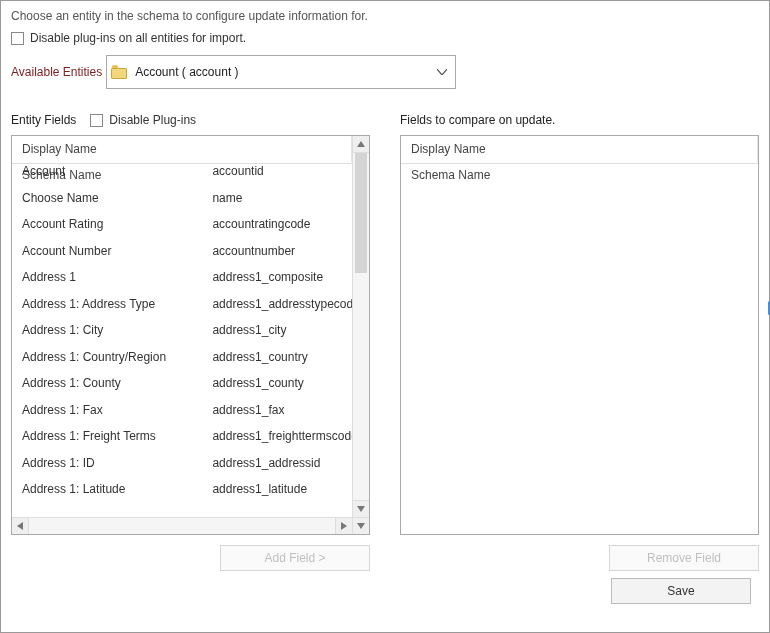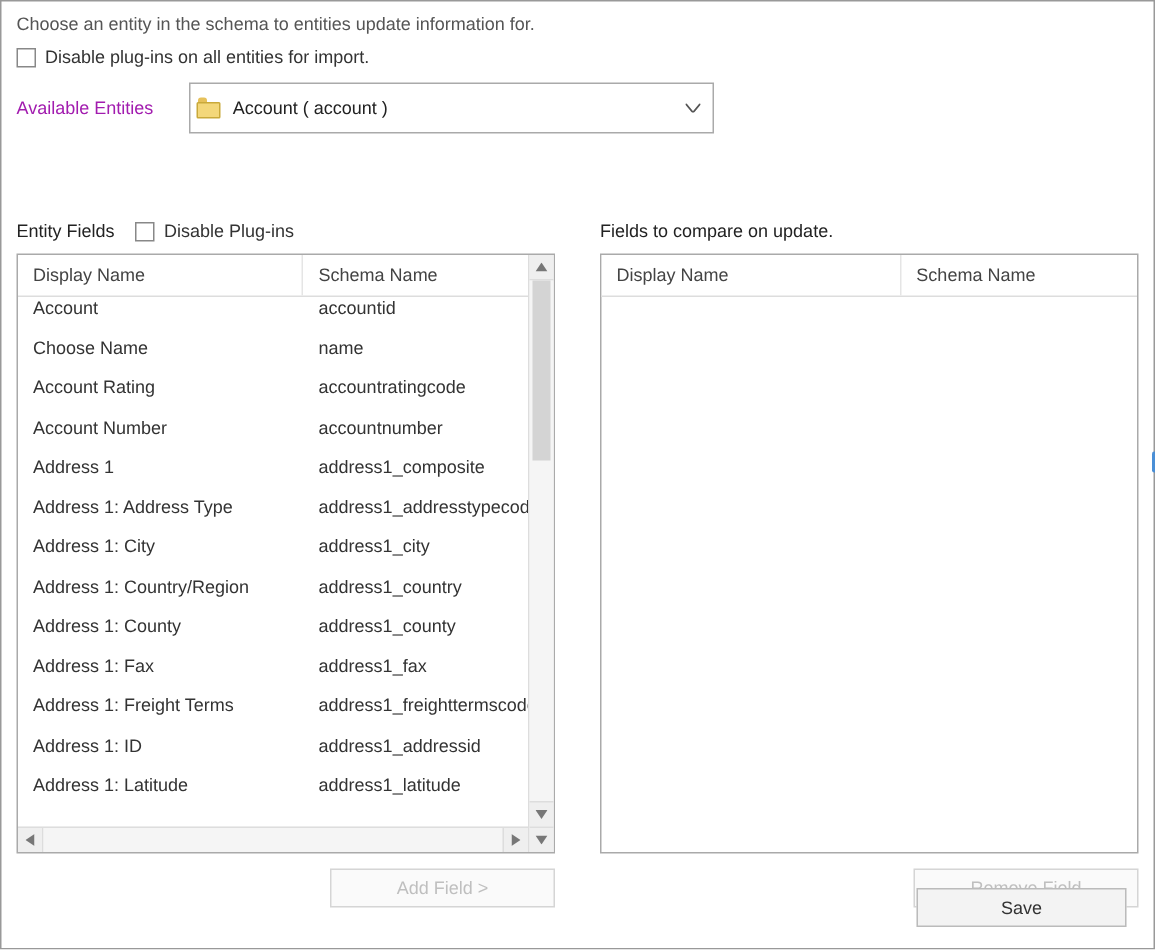--- a/index.html
+++ b/index.html
@@ -34,21 +34,21 @@
     margin-right: 6px;
     flex-shrink: 0;
     display: inline-block;
   }
   .label { color: #333; }
   .available-row {
     display: flex;
     align-items: center;
     margin-bottom: 22px;
   }
-  .available-label { margin-right: 24px; color: #a21caf; }
+  .available-label { margin-right: 4px; color: #7f1d1d; }
   .combo {
     flex: 0 0 350px;
     height: 24px;
     border: 1px solid #aaa;
     display: flex;
     align-items: center;
     padding: 16px 4px;
     position: relative;
     background: #fff;
   }
@@ -71,38 +71,38 @@
   .columns {
     display: flex;
     gap: 30px;
   }
   .col { flex: 1 1 0; display: flex; flex-direction: column; }
   .col-header {
     display: flex;
     align-items: center;
     margin-bottom: 6px;
     height: 18px;
-    margin-top: 34px;
   }
   .col-header .label-strong { color: #222; margin-right: 14px; }
   .listbox-wrap {
     display: flex;
     border: 1px solid #aaa;
     height: 400px;
   }
   .list-inner {
     flex: 1;
     overflow: hidden;
     position: relative;
   }
   .list-header {
     display: flex;
     height: 28px;
     border-bottom: 1px solid #ddd;
     background: #fff;
+    flex-direction: column;
   }
   .list-header .hcell {
     padding: 6px 10px;
     color: #444;
     border-right: 1px solid #e5e5e5;
   }
   .hcell.display { flex: 0 0 56%; }
   .hcell.schema  { flex: 1; border-right: none; }
   .list-body {
     position: absolute;
@@ -168,38 +168,38 @@
     display: flex; align-items: center; justify-content: center; margin-left: 16px;
   }
   .btn-flat.enabled {
     color: #333;
     background: #f3f3f3;
     border-color: #bbb;
   }
   .footer {
     position: absolute;
     right: 18px;
-    bottom: 14px;
+    bottom: 28px;
   }
   .footer .btn-flat { width: 140px; }
   
   .edge-tick {
     position: absolute;
     right: -2px; top: 300px;
     width: 3px; height: 14px;
     background: #4a8fd6;
     border-radius: 2px;
   }
 </style>
 </head>
 <body>
 
 <div class="window">
 
-  <div class="instruction">Choose an entity in the schema to entities update information for.</div>
+  <div class="instruction">Choose an entity in the schema to configure update information for.</div>
 
   <div class="row">
     <span class="checkbox-box"></span>
     <span class="label">Disable plug-ins on all entities for import.</span>
   </div>
 
   <div class="available-row">
     <span class="available-label">Available Entities</span>
     <div class="combo">
       <span class="folder-icon">

